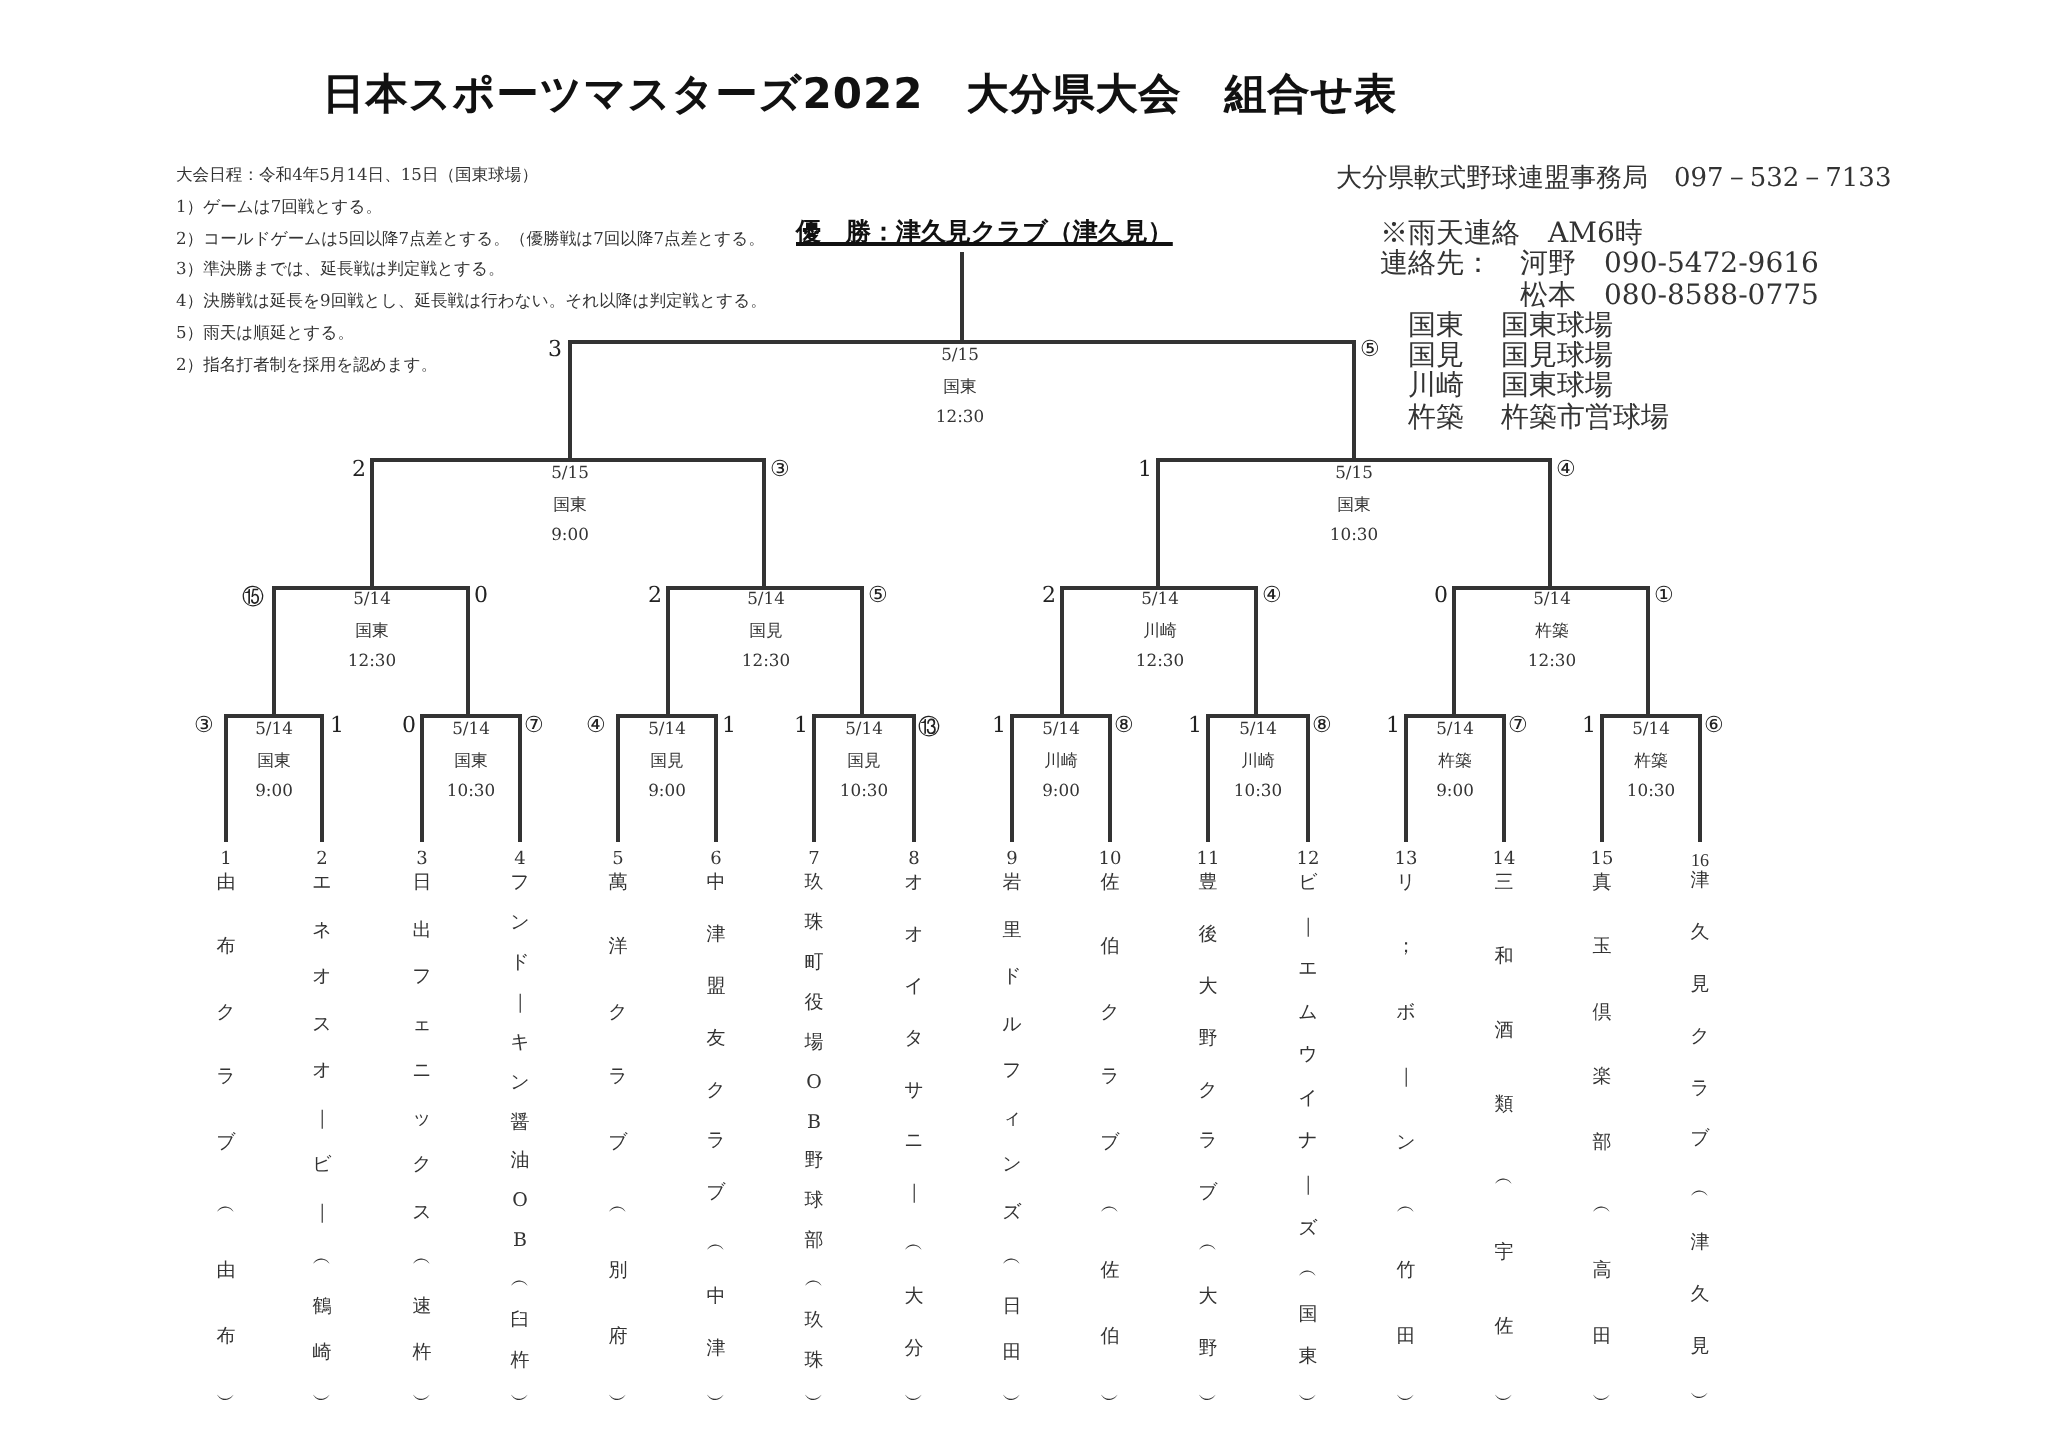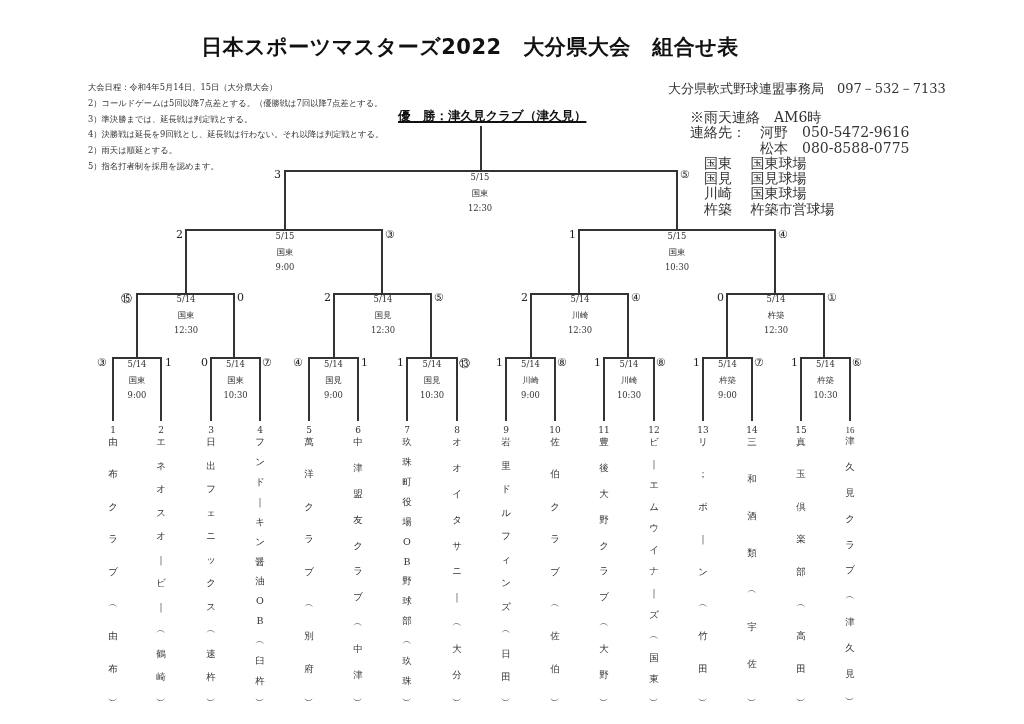--- a/index.html
+++ b/index.html
@@ -1,51 +1,52 @@
 <!DOCTYPE html>
 <html><head>
 <meta charset="utf-8">
 <style>
   html,body{margin:0;padding:0;background:#fff;}
   body{width:1024px;height:724px;position:relative;overflow:hidden;font-family:"DejaVu Serif","Liberation Serif",serif;color:#222;}
   .abs{position:absolute;}
-  .title{left:0;width:860px;top:33px;text-align:center;font-family:"DejaVu Sans","Liberation Sans",sans-serif;font-size:21px;font-weight:bold;letter-spacing:0.5px;color:#111;padding-left:40px;}
+  .title{left:0;width:860px;top:33px;text-align:center;font-family:"DejaVu Sans","Liberation Sans",sans-serif;font-size:21px;font-weight:bold;letter-spacing:0.5px;color:#111;}
   .rules{left:88px;top:80px;font-size:8.3px;line-height:15.8px;color:#333;}
   .office{left:668px;top:80px;font-size:13px;color:#333;}
   .champ{left:398px;top:108px;font-size:12.5px;font-weight:bold;color:#111;text-decoration:underline;text-decoration-thickness:2px;}
   .contact{left:690px;top:110px;font-size:14px;line-height:15.3px;color:#333;}
   .contact .row{white-space:pre;}
   .ln{position:absolute;background:#333;}
   .mi{position:absolute;text-align:center;font-size:8.4px;line-height:15.5px;color:#333;}
   .sc{position:absolute;font-size:11px;color:#222;}
   .tm{position:absolute;width:20px;text-align:center;font-size:9.5px;color:#333;}
   .tm .no{display:block;font-size:9px;line-height:11px;}
   .tm .nm{display:flex;flex-direction:column;justify-content:space-between;align-items:center;height:270px;}
   .tm .nm span{display:block;line-height:11px;}
 </style>
 </head>
 <body>
 
 <div class="abs title">日本スポーツマスターズ2022　大分県大会　組合せ表</div>
 
 <div class="abs rules">
-  <div>大会日程：令和4年5月14日、15日（大分県大会）</div>
+  <div>大会日程：令和4年5月14日、15日（国東球場）</div>
+  <div>1）ゲームは7回戦とする。</div>
   <div>2）コールドゲームは5回以降7点差とする。（優勝戦は7回以降7点差とする。</div>
   <div>3）準決勝までは、延長戦は判定戦とする。</div>
   <div>4）決勝戦は延長を9回戦とし、延長戦は行わない。それ以降は判定戦とする。</div>
-  <div>2）雨天は順延とする。</div>
-  <div>5）指名打者制を採用を認めます。</div>
+  <div>5）雨天は順延とする。</div>
+  <div>2）指名打者制を採用を認めます。</div>
 </div>
 
 <div class="abs office">大分県軟式野球連盟事務局　097－532－7133</div>
 <div class="abs champ">優　勝：津久見クラブ（津久見）</div>
 
 <div class="abs contact">
   <div class="row">※雨天連絡　AM6時</div>
-  <div class="row">連絡先：　河野　050-5472-9616</div>
+  <div class="row">連絡先：　河野　090-5472-9616</div>
   <div class="row">　　　　　松本　080-8588-0775</div>
   <div class="row">　国東　 国東球場</div>
   <div class="row">　国見　 国見球場</div>
   <div class="row">　川崎　 国東球場</div>
   <div class="row">　杵築　 杵築市営球場</div>
 </div>
 
 <div>
 
   <div class="ln" style="left:480px;top:126px;width:2px;height:45px;"></div>

